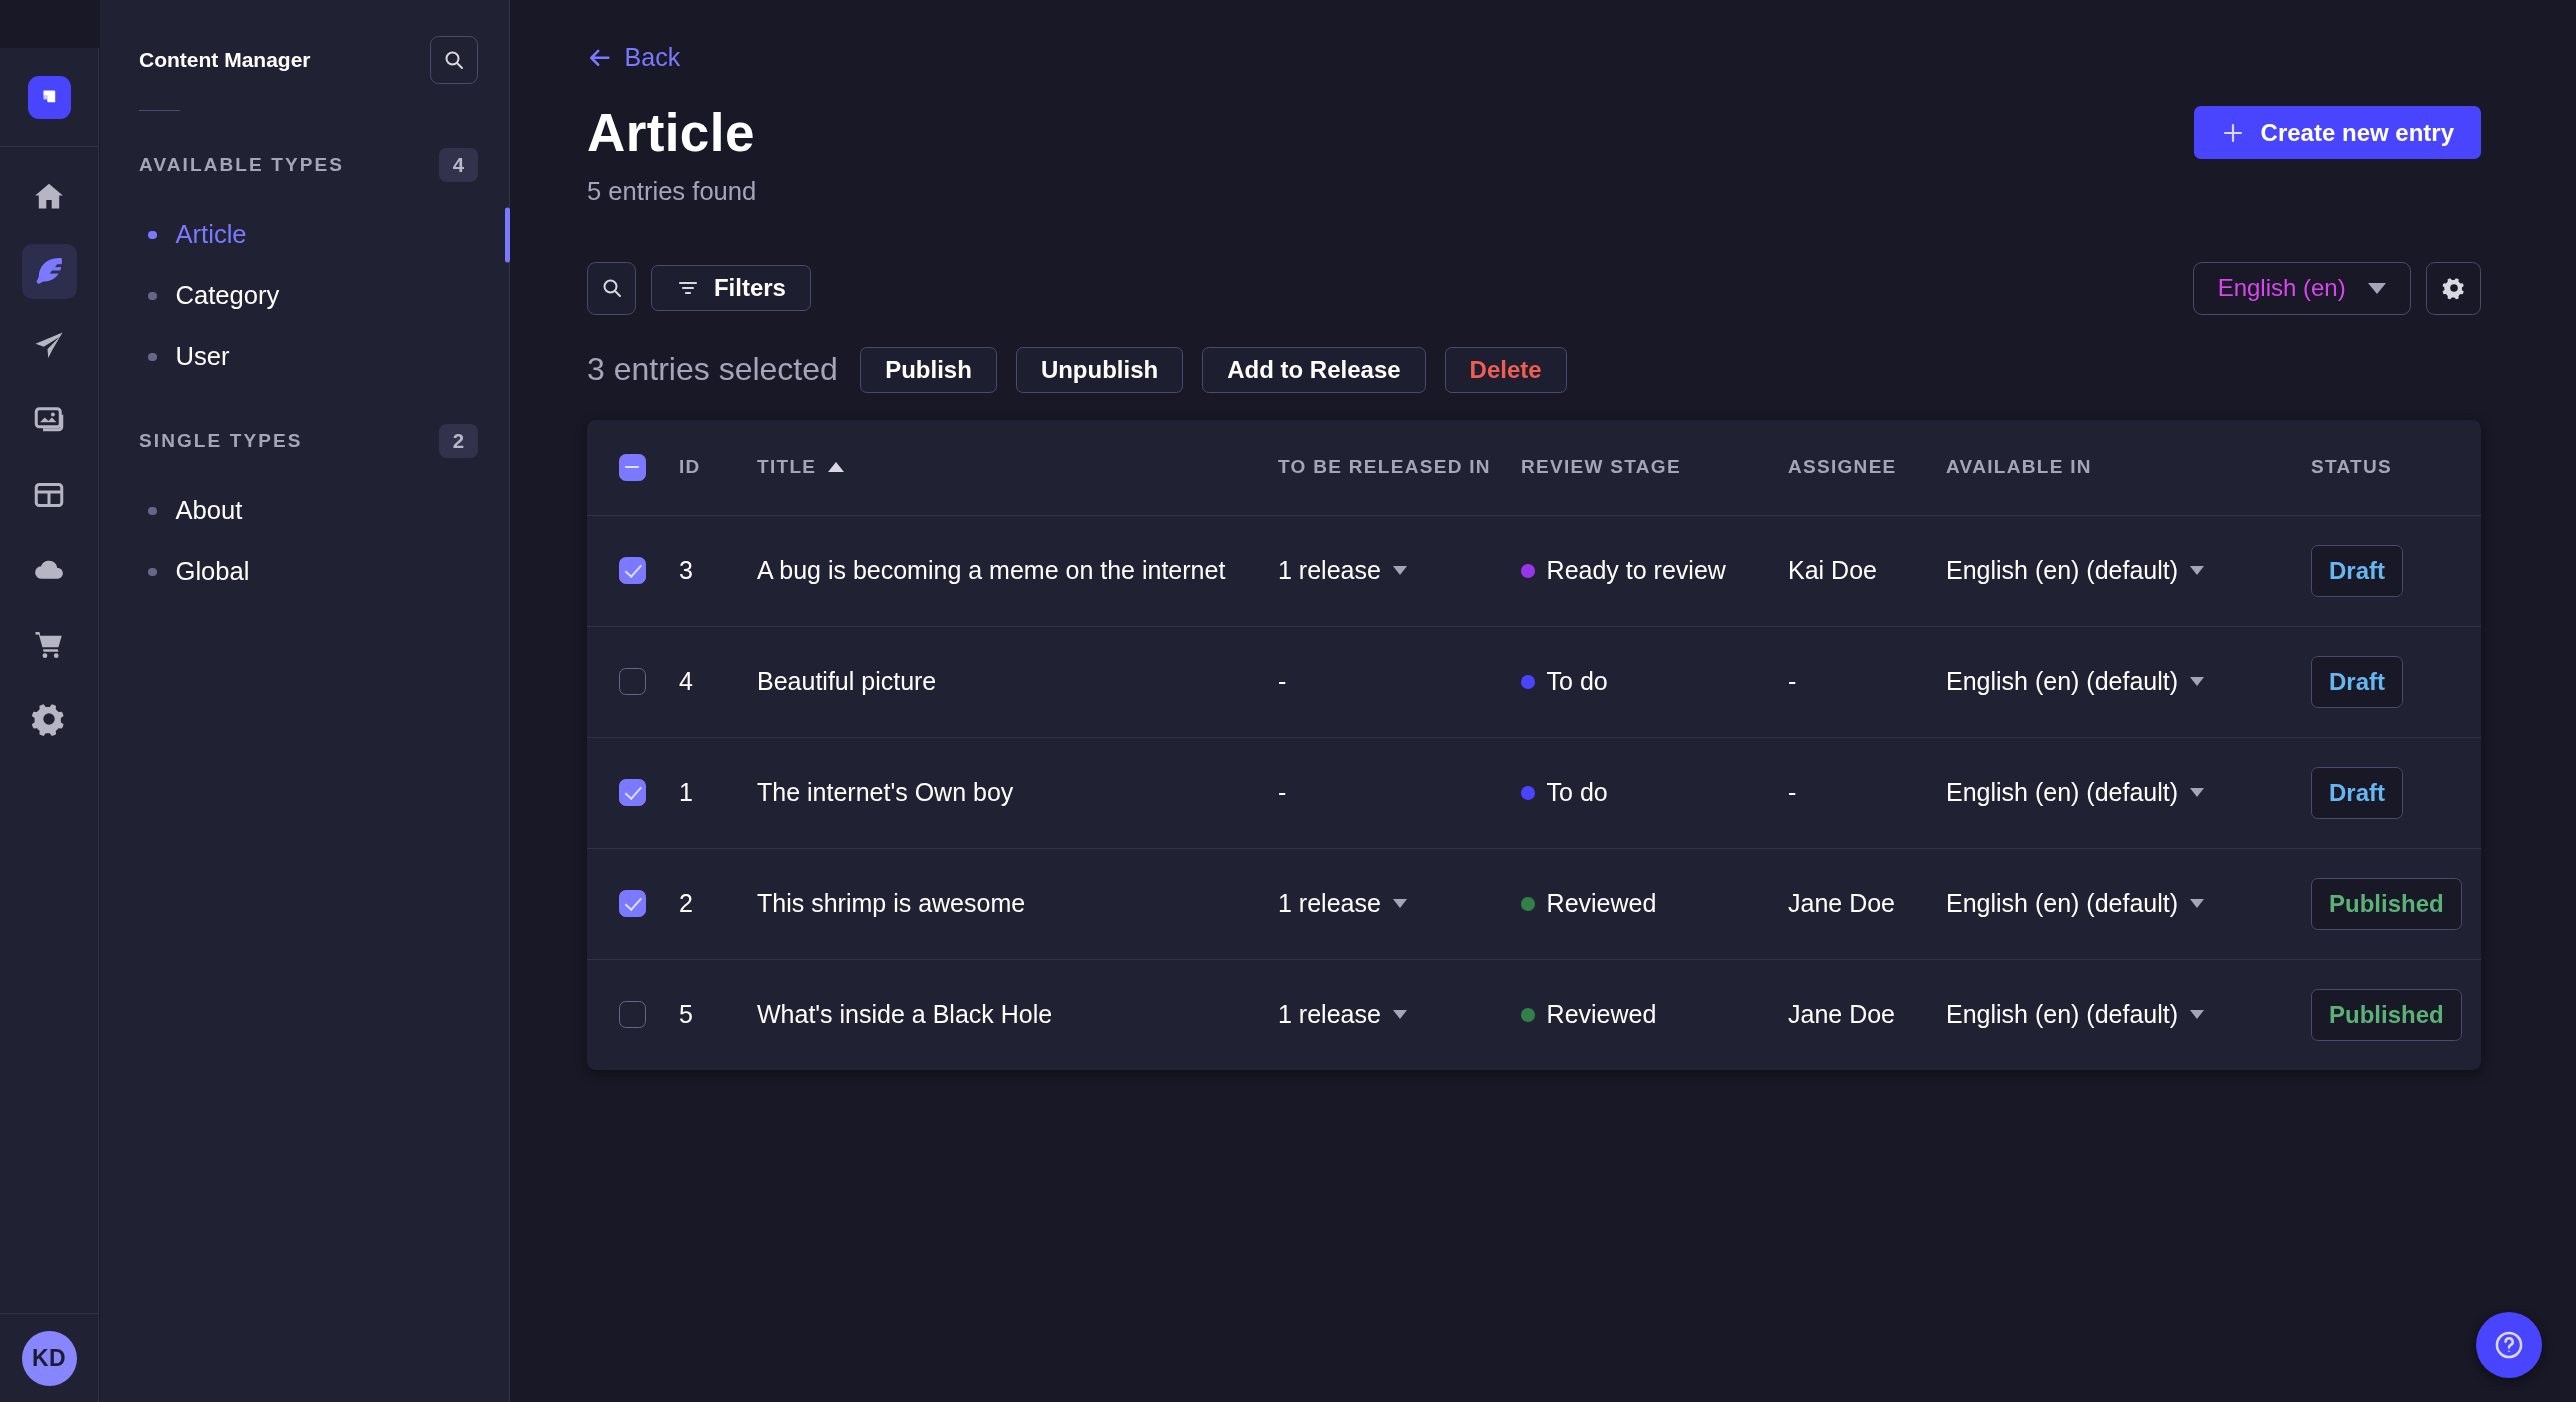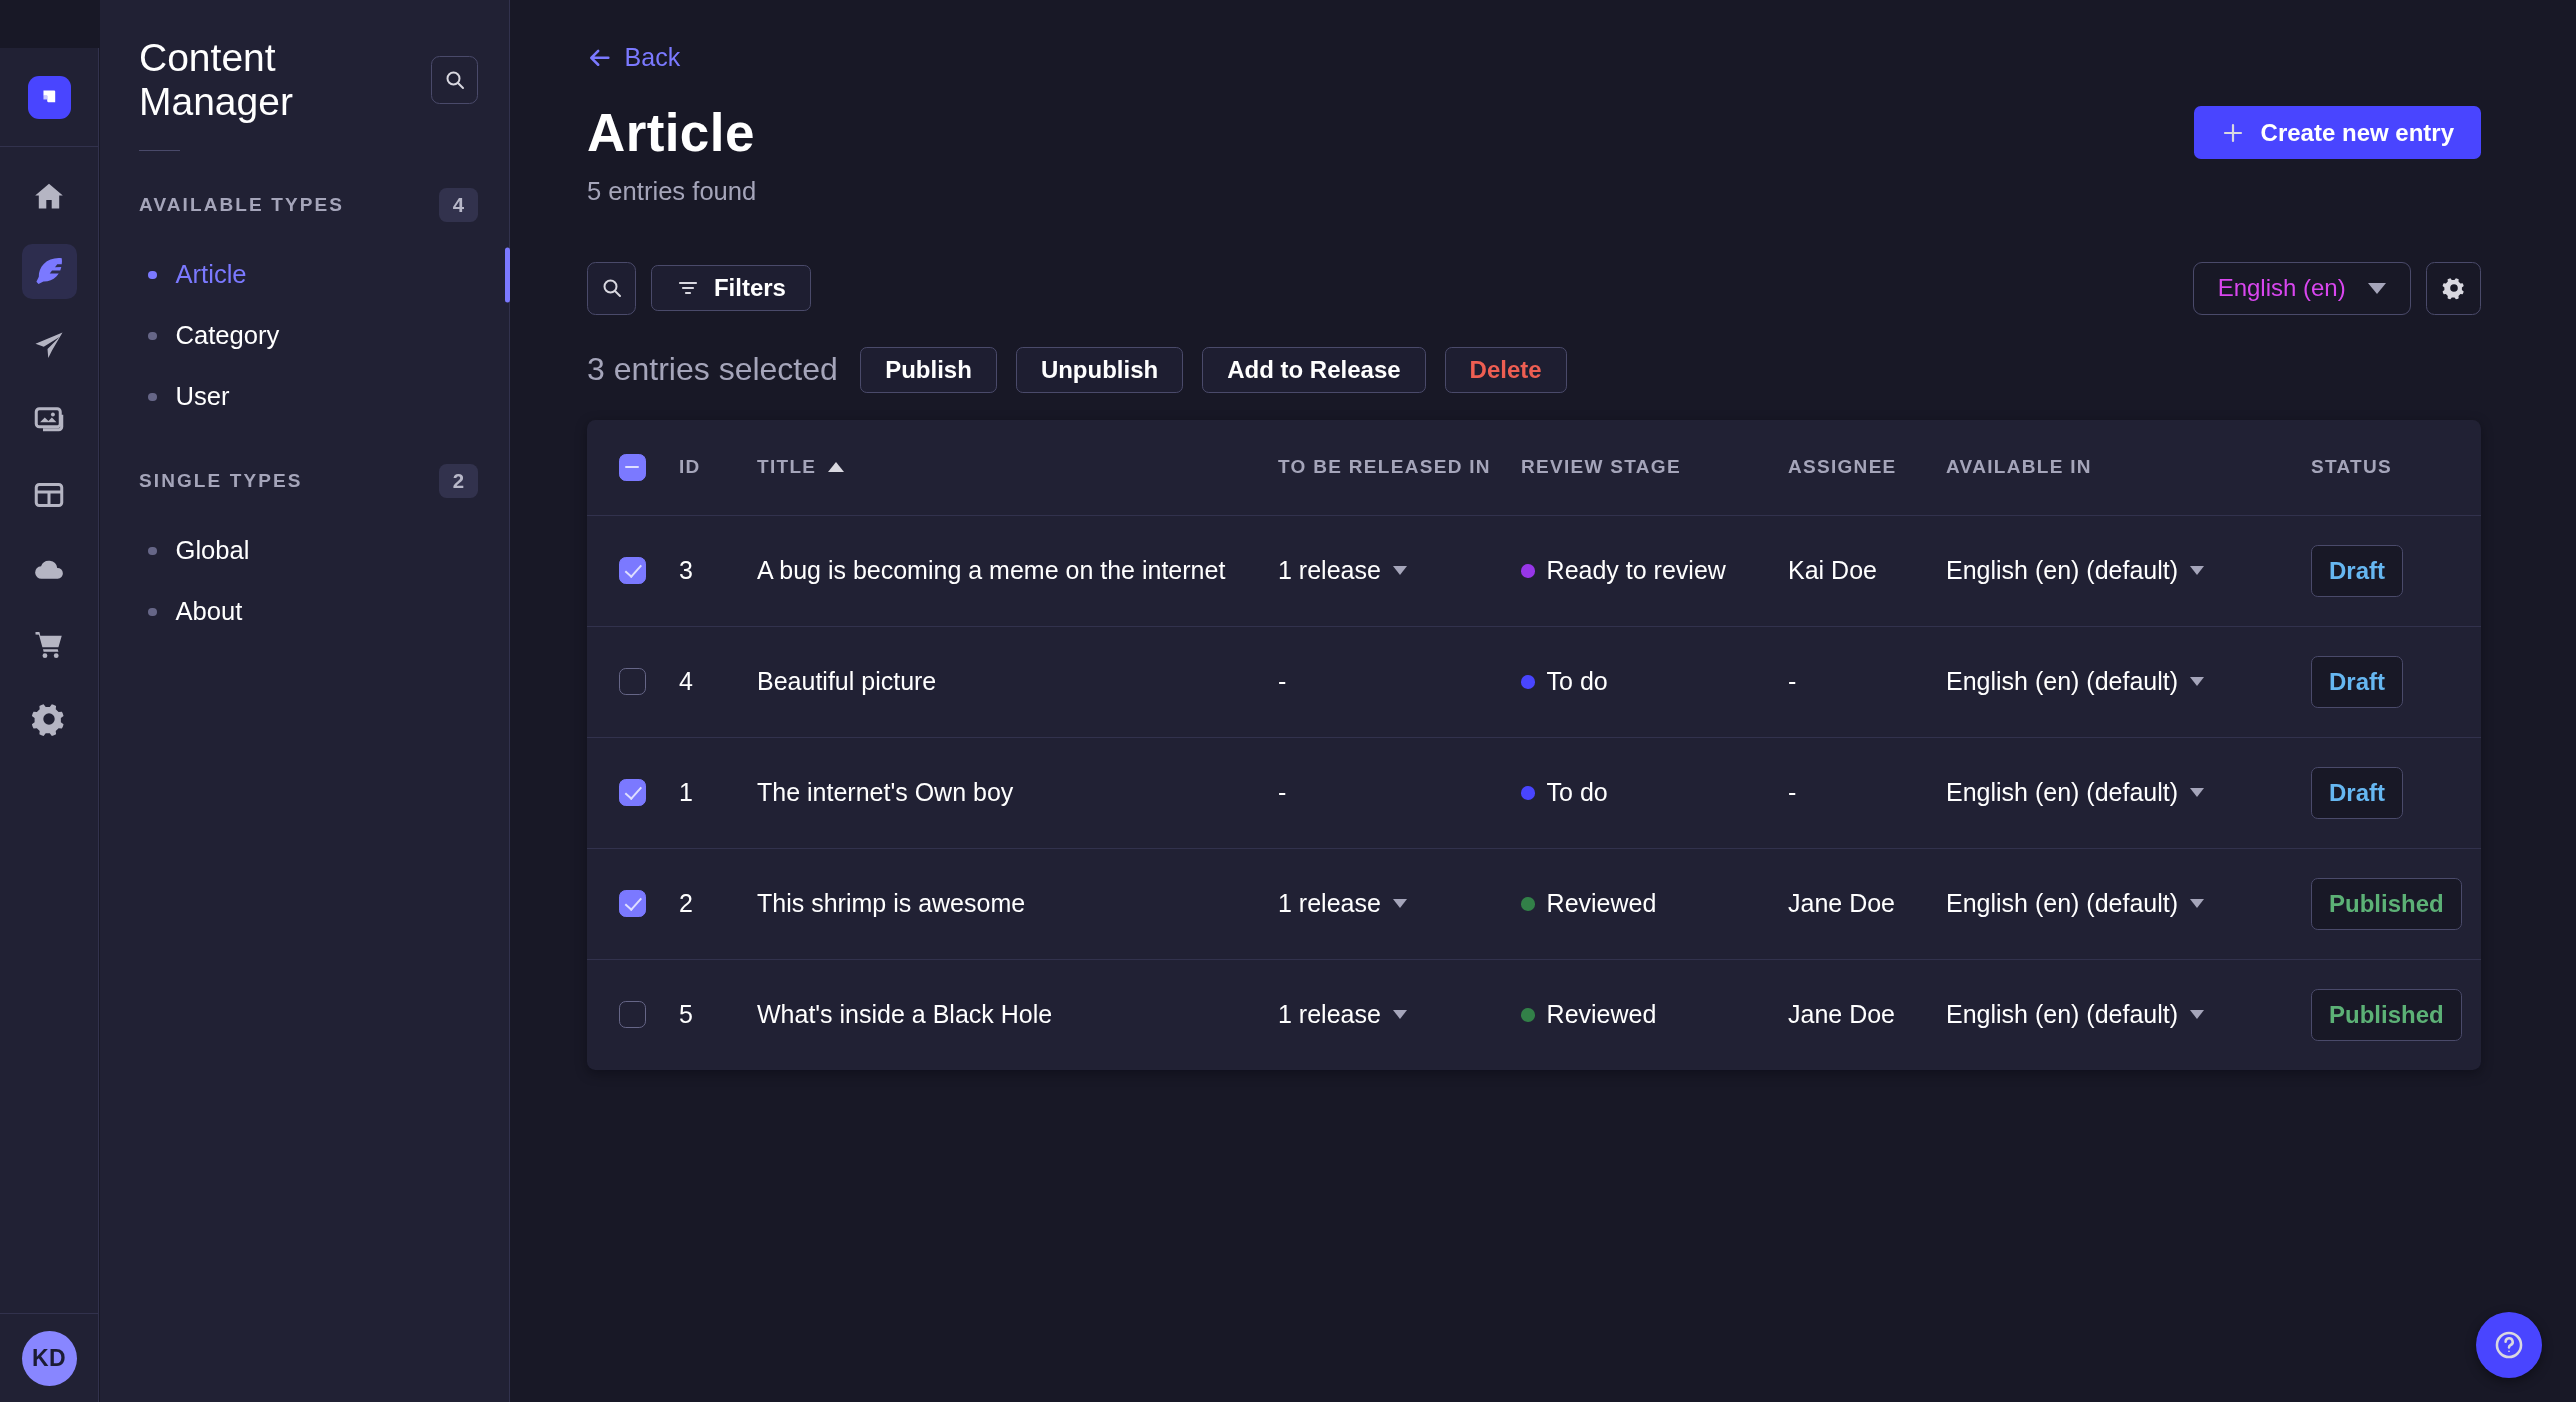--- a/index.html
+++ b/index.html
@@ -14,21 +14,21 @@
   .rail-btn { width:55px; height:55px; border-radius:10.2px; display:flex; align-items:center; justify-content:center; color:#b5b5c3; cursor:pointer; }
   .rail-btn.active { background:#2d2d4e; color:#7b79ff; }
   .rail-btn svg { width:36px; height:36px; }
   .rail-footer { position:absolute; bottom:0; left:0; right:0; height:89px; border-top:0.9px solid #32324d; display:flex; align-items:center; justify-content:center; }
   .avatar { width:55px; height:55px; border-radius:50%; background:#8886ff; color:#1c1c34; font-size:23px; font-weight:700; display:flex; align-items:center; justify-content:center; letter-spacing:0.4px; }
 
   
   .subnav { position:absolute; left:100px; top:0; bottom:0; width:410px; background:#212134; border-right:0.9px solid #32324d; z-index:2; }
   .subnav-header { padding:36px 31px 0 39px; }
   .subnav-title-row { display:flex; align-items:center; justify-content:space-between; }
-  .subnav-title { color:#ffffff; font-size:39px; font-weight:400; }
+  .subnav-title { color:#ffffff; font-size:21px; font-weight:700; }
   .icon-sq-btn { width:48px; height:48px; border:0.9px solid #4a4a6a; border-radius:8.5px; background:transparent; display:flex; align-items:center; justify-content:center; color:#d9d8e0; cursor:pointer; }
   .icon-sq-btn svg { width:24px; height:24px; }
   .subnav-divider { width:41px; height:1.7px; background:#4a4a6a; margin-top:25.6px; }
   .subnav-section { margin-top:37px; }
   .section-head { display:flex; align-items:center; justify-content:space-between; padding:0 31px 0 39px; }
   .section-label { color:#a5a5ba; font-size:19px; font-weight:700; letter-spacing:2.1px; }
   .count-badge { min-width:39px; height:34px; padding:0 10.2px; background:#32324d; border-radius:7.7px; color:#b8b8c9; font-size:20.4px; font-weight:600; display:flex; align-items:center; justify-content:center; }
   .section-items { margin-top:22px; }
   .subnav-item { position:relative; height:61px; display:flex; align-items:center; padding-left:48px; cursor:pointer; }
   .bullet { width:8.5px; height:8.5px; border-radius:50%; background:#666687; margin-right:19px; flex:0 0 auto; }
@@ -189,27 +189,27 @@
   </div>
 
   <div class="subnav-section">
     <div class="section-head">
       <span class="section-label">SINGLE TYPES</span>
       <span class="count-badge">2</span>
     </div>
     <div class="section-items">
   <div class="subnav-item">
     <span class="bullet"></span>
-    <span class="subnav-item-label">Global</span>
+    <span class="subnav-item-label">About</span>
 
   </div>
 
   <div class="subnav-item">
     <span class="bullet"></span>
-    <span class="subnav-item-label">About</span>
+    <span class="subnav-item-label">Global</span>
 
   </div>
 </div>
   </div>
 </div>
   </aside>
 
   <main class="main">
     <div class="main-inner">
       <a class="back-link">

